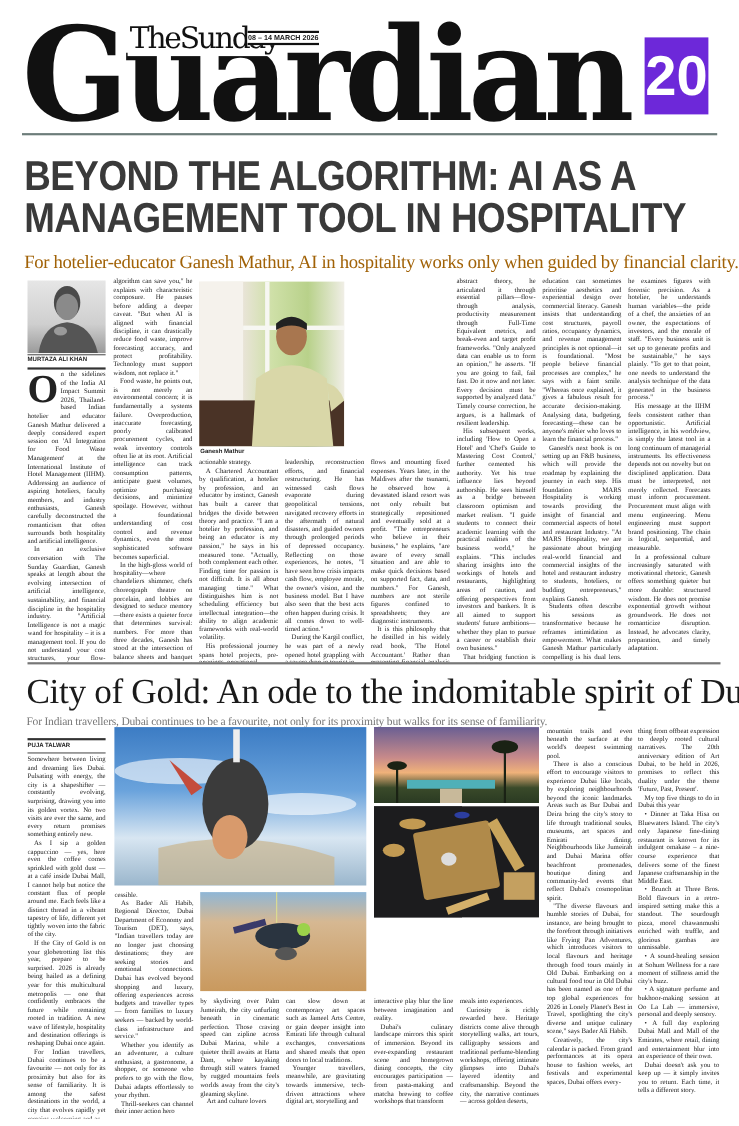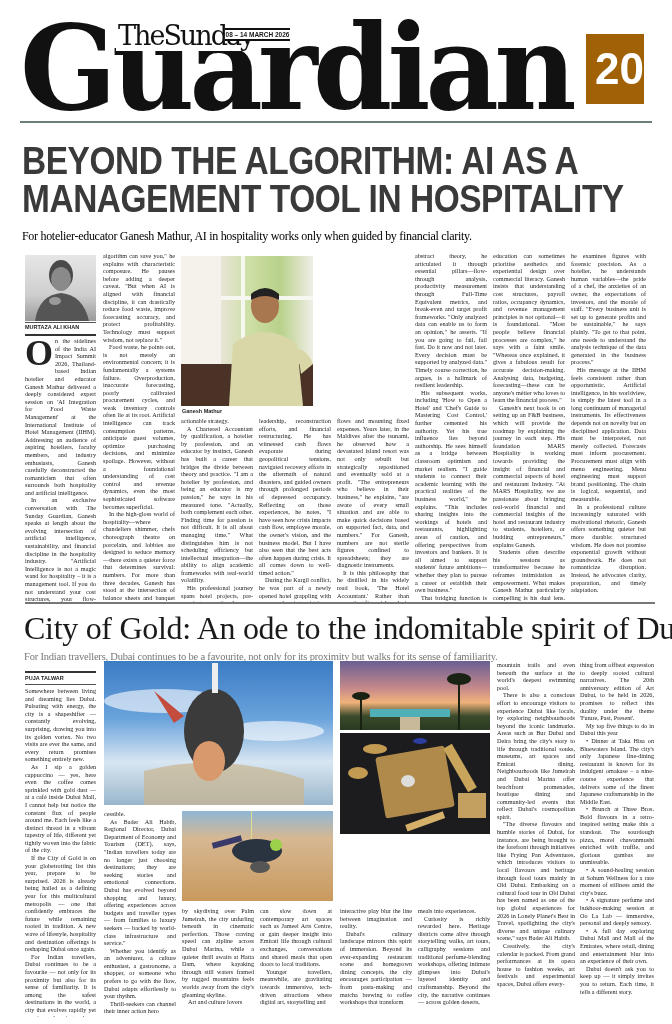--- a/index.html
+++ b/index.html
@@ -1,24 +1,24 @@
 <!DOCTYPE html>
 <html><head>
 <meta charset="utf-8">
 <style>
 *{box-sizing:border-box;margin:0;padding:0}
 body{width:672px;height:1024px;background:#fff;font-family:"Liberation Serif","DejaVu Serif",serif;color:#1a1a1a;overflow:hidden;position:relative}
 .masthead{position:absolute;left:20px;top:0;width:640px;height:120px}
 .mh-guardian{position:absolute;left:0;top:18px;font-family:"DejaVu Serif",serif;font-size:118px;line-height:100px;letter-spacing:-5px;font-weight:bold;color:#111;transform:scaleX(0.96);transform-origin:left}
 .mh-sunday{position:absolute;left:96px;top:20px;font-family:"DejaVu Serif",serif;font-size:27px;letter-spacing:-2px;color:#111;background:#fff;padding:0 2px}
 .mh-date{position:absolute;left:205px;top:28px;width:65px;border-top:2px solid #111;border-bottom:2px solid #111;font-family:"Liberation Sans",sans-serif;font-size:6.5px;font-weight:bold;text-align:center;line-height:9px;background:#fff}
-.mh-page{position:absolute;left:566px;top:34px;width:58px;height:70px;background:#a16207;color:#fff;font-family:"Liberation Sans",sans-serif;font-weight:bold;font-size:44px;text-align:right;line-height:70px}
+.mh-page{position:absolute;left:566px;top:34px;width:58px;height:70px;background:#6d28d9;color:#fff;font-family:"Liberation Sans",sans-serif;font-weight:bold;font-size:51px;text-align:center;line-height:70px}
 .rule1{position:absolute;left:20px;top:121px;width:632px;height:2px;background:#6d7d7a}
 .hed1{position:absolute;left:22px;top:142px;width:640px;font-family:"Liberation Sans",sans-serif;font-weight:bold;font-size:38px;line-height:38px;color:#3a3a3a;letter-spacing:-0.5px;transform:scaleX(0.88);transform-origin:left;white-space:nowrap}
-.dek1{position:absolute;left:22px;top:229px;width:640px;font-size:12px;color:#000000;letter-spacing:-0.3px;white-space:nowrap}
+.dek1{position:absolute;left:22px;top:229px;width:640px;font-size:17px;color:#a16207;letter-spacing:-0.3px;white-space:nowrap}
 .col{position:absolute;font-size:6.2px;line-height:7.6px;text-align:justify;color:#222;overflow:hidden}
 .col p{margin:0;text-indent:6px}
 .col p.noind{text-indent:0}
 .dropcap{float:left;font-size:36px;line-height:30px;margin:1px 2px 0 0;font-weight:bold}
 .photo{position:absolute;overflow:hidden}
 .cap{position:absolute;font-family:"Liberation Sans",sans-serif;font-size:5.5px;font-weight:bold;color:#222}
 .byline{position:absolute;font-family:"Liberation Sans",sans-serif;font-size:5.5px;font-weight:bold;color:#222}
 .rule2{position:absolute;left:25px;top:602px;width:630px;height:2px;background:#777}
 .hed2{position:absolute;left:24px;top:609px;font-size:32px;line-height:38px;color:#1a1a1a;white-space:nowrap;letter-spacing:-0.3px}
 .dek2{position:absolute;left:24px;top:651px;font-size:10.5px;color:#777;white-space:nowrap;letter-spacing:-0.2px}

